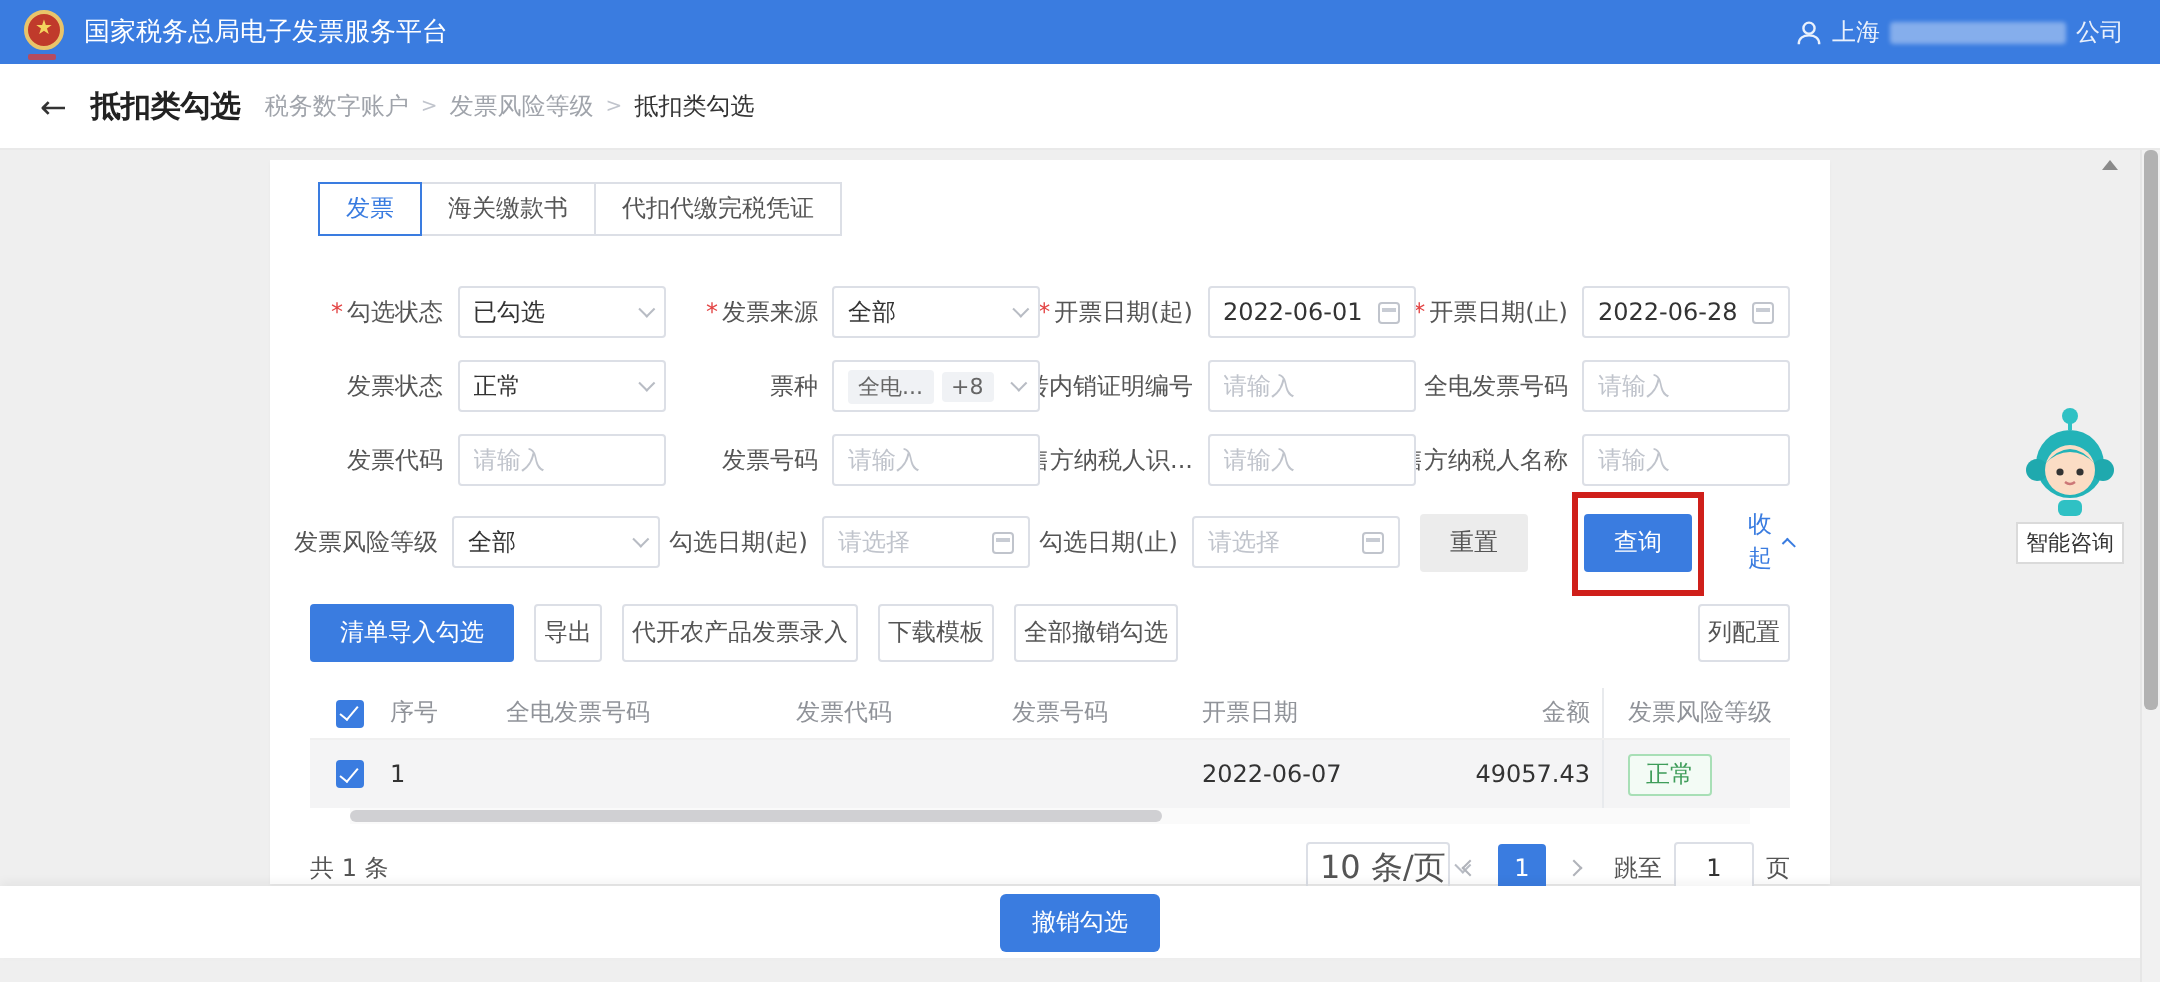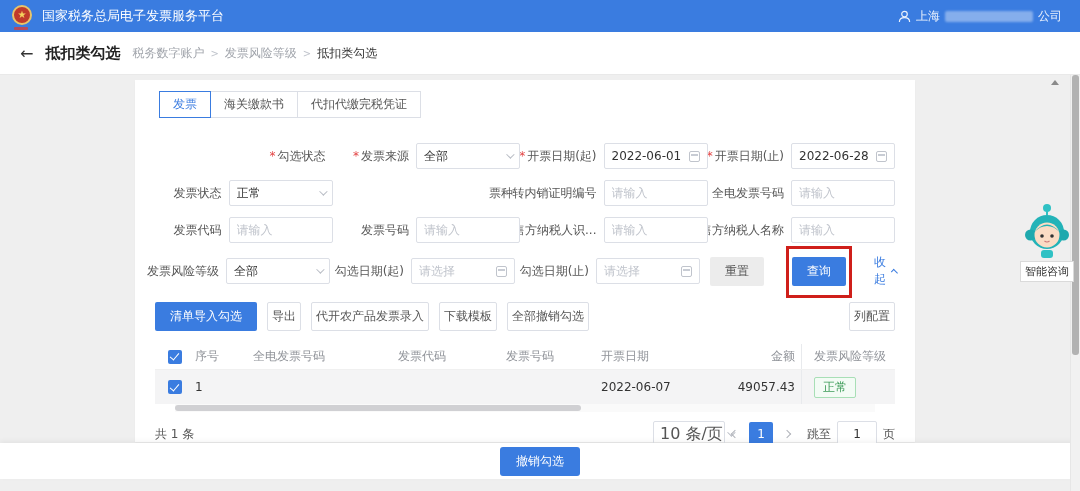--- a/index.html
+++ b/index.html
@@ -128,21 +128,21 @@
     display:flex; align-items:center; justify-content:center; margin:0 4px; cursor:pointer; }
   .jump { display:flex; align-items:center; gap:6px; margin-left:10px; }
   .jump input { width:40px; height:26px; border:1px solid #dcdfe6; border-radius:2px; text-align:center; font:inherit; color:#333; outline:none; }
 
   
   .bottombar { position:absolute; left:0; right:0; bottom:12px; height:36px; background:#fff;
     box-shadow:0 -2px 5px rgba(0,0,0,.05); display:flex; align-items:center; justify-content:center; }
   .bottombar .btn { padding:5px 15px; border-radius:3px; }
 
   
-  .assistant { position:absolute; right:4px; top:202px; width:58px; text-align:center; z-index:4; cursor:pointer; }
+  .assistant { position:absolute; right:16px; top:202px; width:58px; text-align:center; z-index:4; cursor:pointer; }
   .assistant svg { display:block; margin:0 auto; }
   .assistant-label { display:inline-block; background:#fff; border:1px solid #dadada; color:#333;
     font-size:11px; padding:2px 4px; margin-top:-4px; white-space:nowrap; }
 
   
   .vtrack { position:absolute; right:0; top:75px; bottom:0; width:10px; background:#f1f1f1; border-left:1px solid #e6e6e6; }
   .vthumb { position:absolute; right:1px; top:75px; width:7px; height:280px; background:#b2b2b2; border-radius:3px; cursor:pointer; }
   .scroll-top-arrow { position:absolute; right:21px; top:80px; width:0; height:0;
     border-left:4px solid transparent; border-right:4px solid transparent; border-bottom:5px solid #8a8a8a; }
 </style>
@@ -190,20 +190,24 @@
     <span class="subtab">海关缴款书</span>
     <span class="subtab">代扣代缴完税凭证</span>
   </div>
 
   
   <div class="filters">
 
     <div class="frow">
       <div class="field">
         <span class="flabel"><span class="req">*</span><span>勾选状态</span></span>
+        <div class="control">
+          <span class="val">已勾选</span>
+          <i class="chev"></i>
+        </div>
       </div>
       <div class="field">
         <span class="flabel"><span class="req">*</span><span>发票来源</span></span>
         <div class="control">
           <span class="val">全部</span>
           <i class="chev"></i>
         </div>
       </div>
       <div class="field">
         <span class="flabel"><span class="req">*</span><span>开票日期(起)</span></span>
@@ -224,20 +228,25 @@
     <div class="frow">
       <div class="field">
         <span class="flabel">发票状态</span>
         <div class="control">
           <span class="val">正常</span>
           <i class="chev"></i>
         </div>
       </div>
       <div class="field">
         <span class="flabel">票种</span>
+        <div class="control">
+          <span class="tag">全电...</span>
+          <span class="tag">+8</span>
+          <i class="chev"></i>
+        </div>
       </div>
       <div class="field">
         <span class="flabel">转内销证明编号</span>
         <div class="control">
           <input readonly="" placeholder="请输入" style="">
         </div>
       </div>
       <div class="field">
         <span class="flabel">全电发票号码</span>
         <div class="control">

